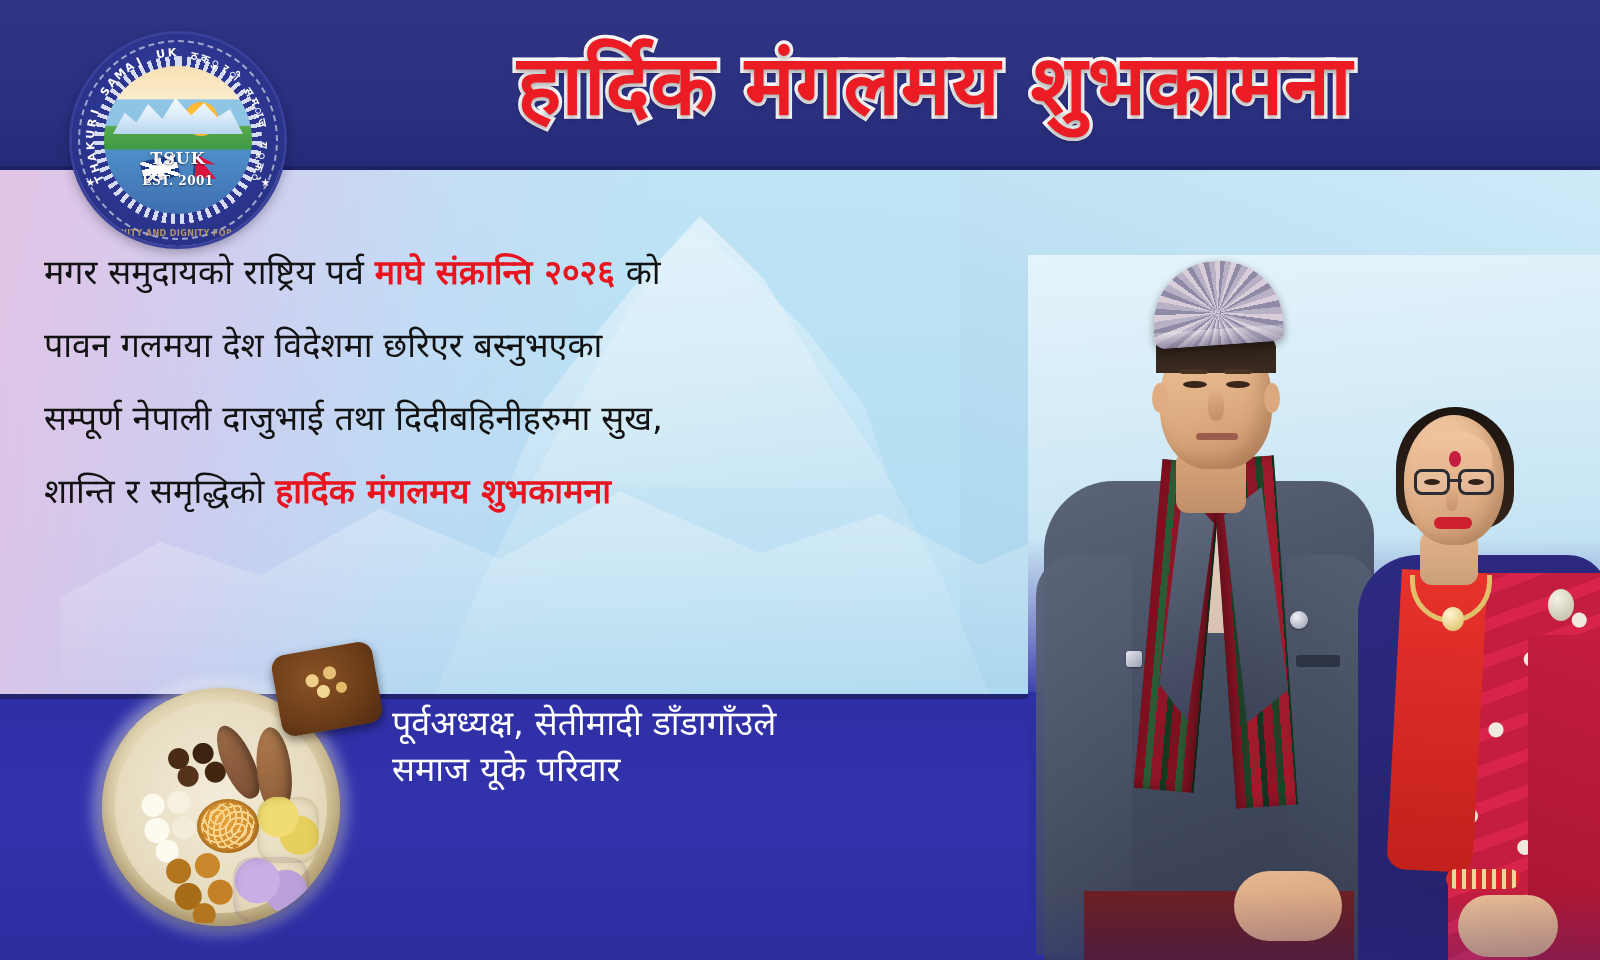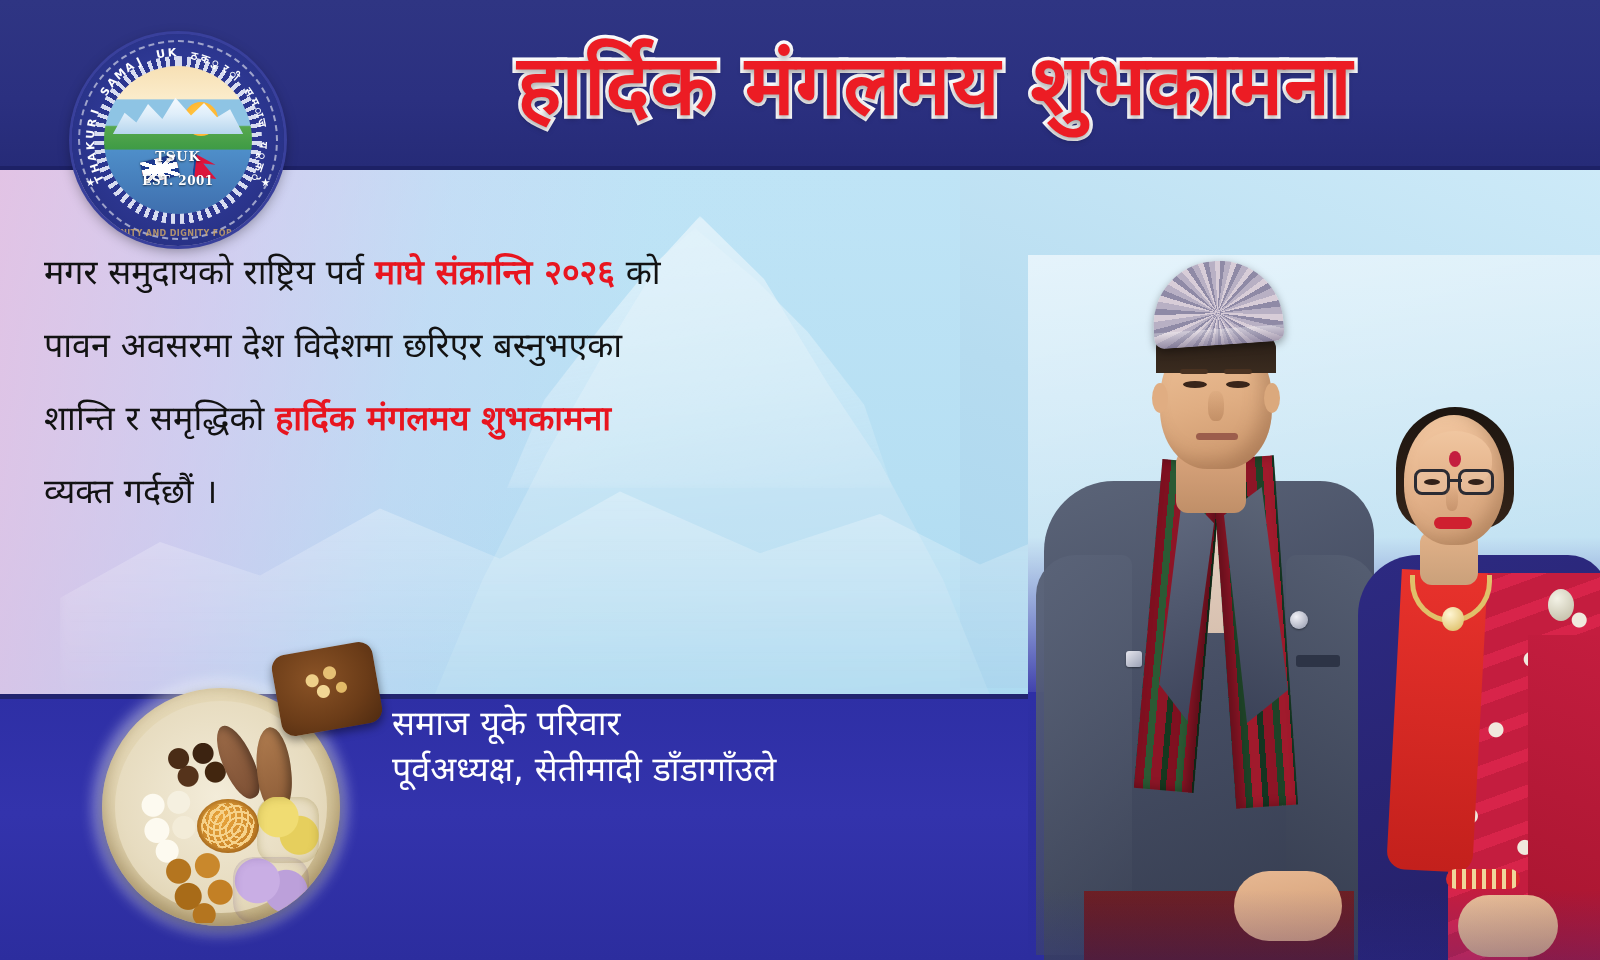--- a/index.html
+++ b/index.html
@@ -96,21 +96,21 @@
     position:absolute;left:0;top:0;width:100%;height:100%;
     font-size:11px;font-weight:700;color:#ffffff;letter-spacing:.5px;
   }
   .logo-top-text span{
     position:absolute;left:50%;top:50%;
     transform-origin:0 0;white-space:nowrap;
   }
   .logo-tsuk{
     position:absolute;left:0;top:56%;width:100%;text-align:center;
     font-family:"DejaVu Serif","Liberation Serif",serif;
-    font-size:13px;font-weight:700;color:#ffffff;letter-spacing:1px;
+    font-size:16px;font-weight:700;color:#ffffff;letter-spacing:1px;
     text-shadow:0 1px 2px rgba(0,0,0,.6);
   }
   .logo-est{
     position:absolute;left:0;top:73%;width:100%;text-align:center;
     font-family:"DejaVu Serif","Liberation Serif",serif;
     font-size:12px;font-weight:700;color:#ffffff;letter-spacing:.5px;
     text-shadow:0 1px 2px rgba(0,0,0,.6);
   }
   .logo-bottom{
     position:absolute;left:0;bottom:4%;width:100%;text-align:center;
@@ -451,25 +451,25 @@
       </div>
     <div class="logo-star" style="left:14px;top:144px;"></div>
     <div class="logo-star" style="right:14px;top:144px;"></div>
     <div class="logo-bottom">DIGNITY AND DIGNITY FOR ALL</div>
   </div>
 
   <div class="body-text">
     <div class="body-line">
       <span>मगर समुदायको राष्ट्रिय पर्व </span><span class="hl">माघे संक्रान्ति २०२६</span><span> को</span>
     </div>
-    <div class="body-line">पावन अवसरमा देश विदेशमा छरिएर बस्नुभएका</div>
+    <div class="body-line">पावन गलमया देश विदेशमा छरिएर बस्नुभएका</div>
+    <div class="body-line">सम्पूर्ण नेपाली दाजुभाई तथा दिदीबहिनीहरुमा सुख,</div>
     <div class="body-line">
       <span>शान्ति र समृद्धिको </span><span class="hl">हार्दिक मंगलमय शुभकामना</span>
     </div>
-    <div class="body-line">व्यक्त गर्दछौं ।</div>
   </div>
 
   <div class="bottom-band"></div>
   <div class="band-edge"></div>
 
   <div class="bowl-wrap">
     <div class="bowl-glow"></div>
     <div class="bowl">
       <div class="bowl-inner">
         <div class="f f-dark"></div>
@@ -479,22 +479,22 @@
         <div class="f f-sesame"></div>
         <div class="f f-yellow"></div>
         <div class="f f-purple"></div>
         <div class="f f-nut"></div>
       </div>
     </div>
     <div class="chaku"></div>
   </div>
 
   <div class="sig">
+    <div class="sig-line">पूर्वअध्यक्ष, सेतीमादी डाँडागाँउले</div>
     <div class="sig-line">समाज यूके परिवार</div>
-    <div class="sig-line">पूर्वअध्यक्ष, सेतीमादी डाँडागाँउले</div>
   </div>
 
   <div class="photo">
     <div class="ph-bg"></div>
 
     <div class="m-body"></div>
     <div class="m-arm-l"></div>
     <div class="m-arm-r"></div>
     <div class="m-trouser"></div>
     <div class="m-shirt"></div>

